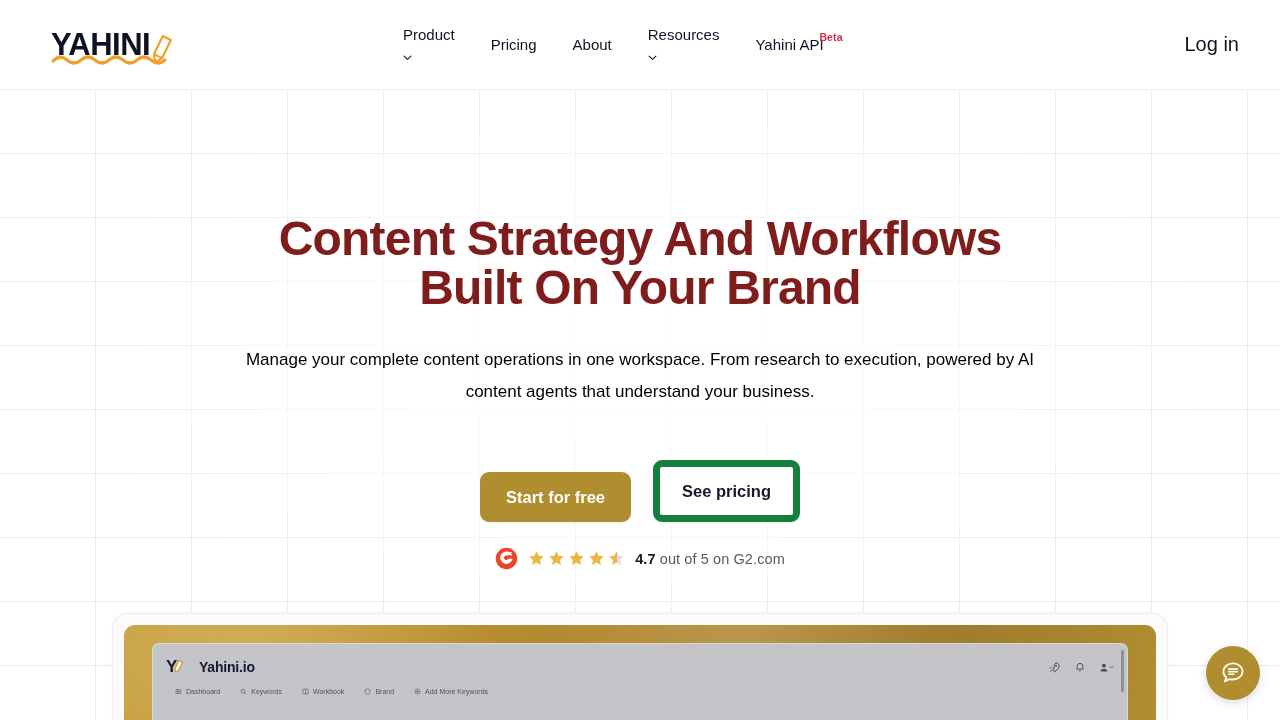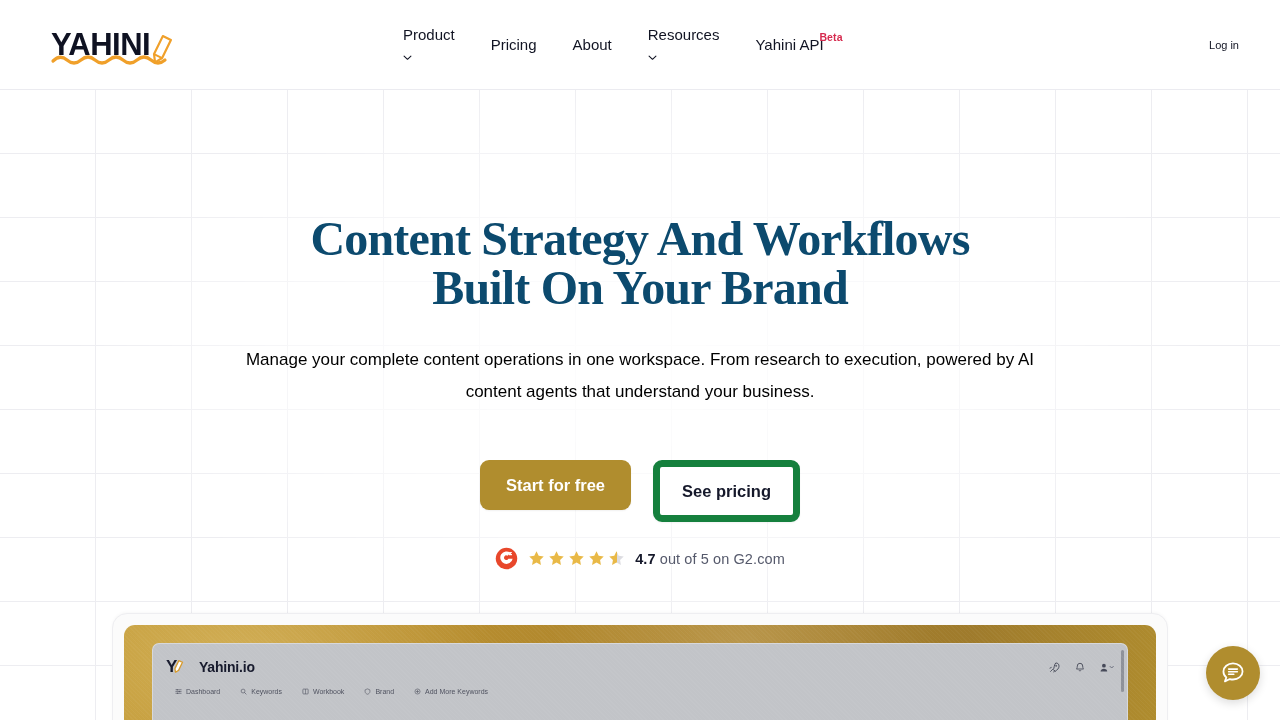--- a/index.html
+++ b/index.html
@@ -64,42 +64,41 @@
   .chev { display: inline-block; width: 9px; height: 9px; position: relative; top: -1px; }
   .chev svg { display: block; }
   .beta-badge {
     position: absolute; top: 2px; right: 3px;
     font-size: 10.5px; font-weight: 600; color: #d62b4f; line-height: 1;
     letter-spacing: 0.1px;
   }
   .login {
     position: absolute; right: 36px; top: 0; height: 89px;
     display: flex; align-items: center;
-    font-size: 11px; font-weight: 500; color: #111423; cursor: pointer;
+    font-size: 20px; font-weight: 500; color: #111423; cursor: pointer;
     padding: 0 10px;
   }
 
   
   .hero { position: absolute; left: 0; top: 89px; width: 1280px; text-align: center; z-index: 10; }
   .hero-title {
     margin-top: 125px;
     font-size: 48px; line-height: 1.03;
     font-weight: 700; letter-spacing: -0.8px;
-    color: #0c4a6e;
-    font-family: Liberation Serif, serif;
+    color: #7f1d1d;
   }
   .hero-sub {
     margin: 31px auto 0;
     width: 790px;
     font-size: 17px; line-height: 32px; font-weight: 400;
     color: #000000;
   }
   .cta-row {
     margin-top: 52px;
-    display: flex; justify-content: center; align-items: flex-start; gap: 22px;
+    display: flex; justify-content: center; align-items: flex-end; gap: 22px;
   }
   .btn {
     font-size: 16.5px; font-weight: 600; line-height: 1;
     border-radius: 9px; cursor: pointer; border: none;
     font-family: "Liberation Sans", sans-serif;
   }
   .btn-primary {
     background: #b08d2e; color: #ffffff;
     padding: 17px 26px;
     box-shadow: 0 1px 2px rgba(0,0,0,0.06);

